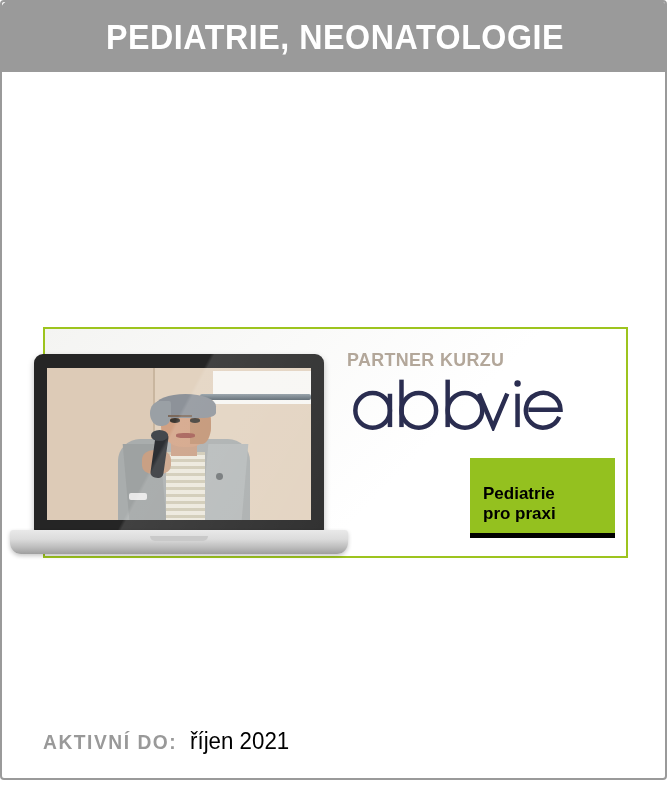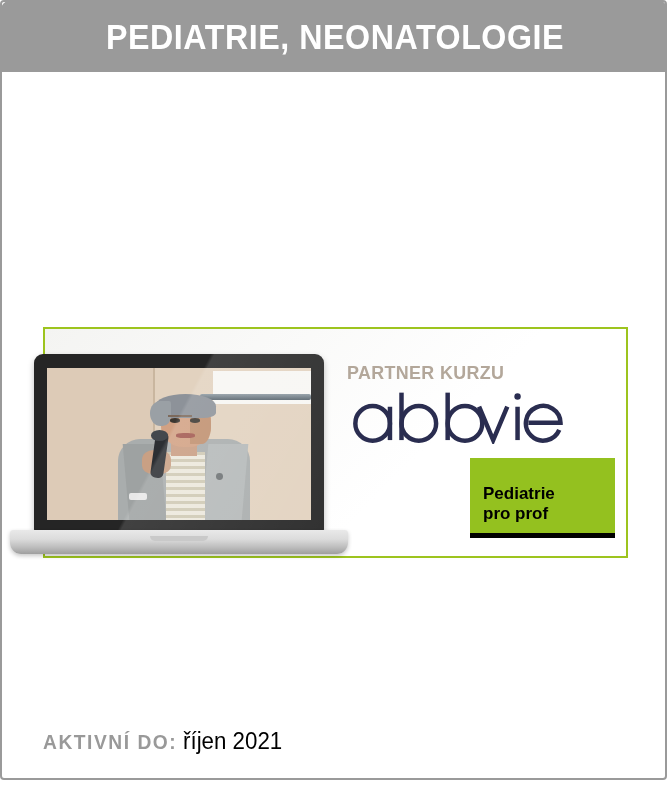--- a/index.html
+++ b/index.html
@@ -72,21 +72,20 @@
     height: 231px;
     border: 2px solid #9dc41e;
     background: linear-gradient(135deg, #f4f4f2 0%, #ffffff 62%);
   }
 
   .partner-area {
     position: absolute;
     left: 345px;
     top: 347px;
     width: 280px;
-    margin-top: 13px;
   }
   .partner-label {
     color: #b3a79a;
     font-size: 19px;
     font-weight: bold;
     letter-spacing: 0.4px;
     transform: scaleX(0.94);
     transform-origin: left center;
   }
 
@@ -220,20 +219,21 @@
     transform: scaleX(0.97);
     transform-origin: left center;
   }
 
   .active-block {
     position: absolute;
     left: 41px;
     top: 726px;
     display: flex;
     align-items: baseline;
+    gap: 7px;
   }
   .active-value {
     color: #000000;
     font-size: 23px;
     font-weight: normal;
     transform: scaleX(0.97);
     transform-origin: left center;
   }
 </style>
 </head>
@@ -305,21 +305,21 @@
         <line x1="266" y1="26" x2="266" y2="78"></line>
 
         <path d="M331 62a27 27 0 1 1 2-11H283"></path>
       </g>
       <circle cx="266" cy="10" r="5" fill="#2a2d50"></circle>
     </svg>
   </div>
 
   <div class="journal-badge">
     <div class="journal-badge-text">Pediatrie
-pro prof</div>
+pro praxi</div>
   </div>
 
 
   <div class="active-block">
     <div class="info-label">AKTIVNÍ DO:</div>
     <div class="active-value">říjen 2021</div>
   </div>
 
 </div>
 

